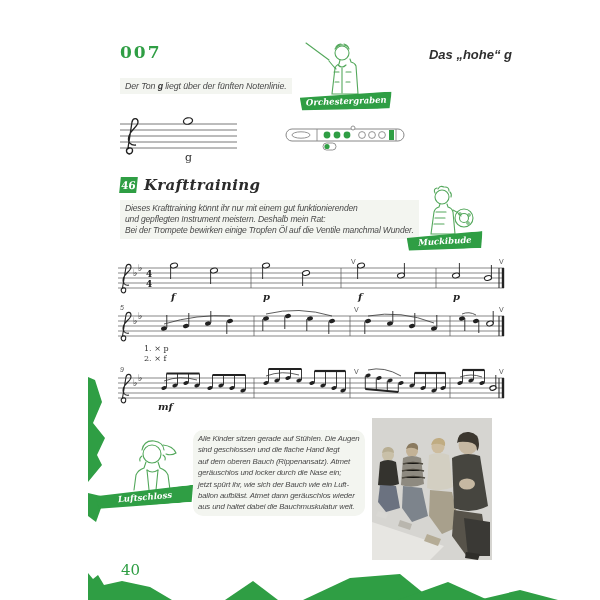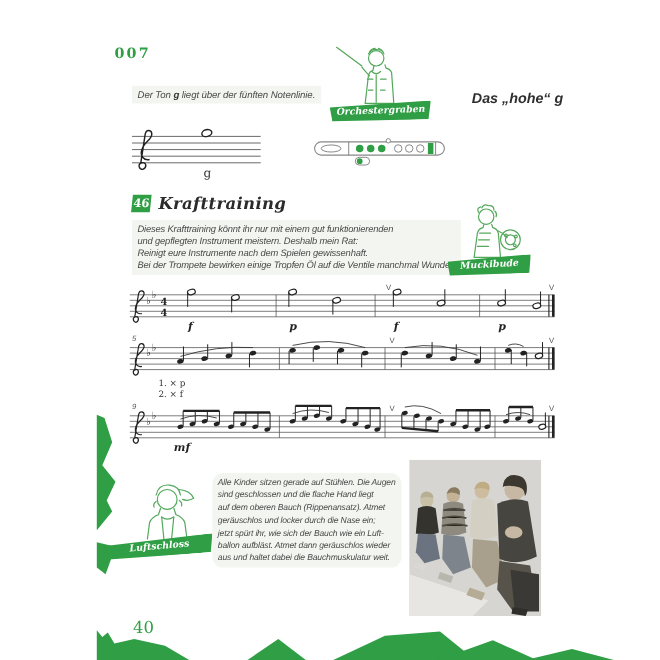--- a/index.html
+++ b/index.html
@@ -1,22 +1,22 @@
 <!DOCTYPE html>
 <html><head>
 <meta charset="utf-8">
 <style>
   html,body{margin:0;padding:0;background:#fff;}
   #page{position:relative;width:600px;height:600px;background:#ffffff;overflow:hidden;
         font-family:"Liberation Sans",sans-serif;color:#4a4a4a;}
   .abs{position:absolute;}
   
-  #lesson-number{left:104px;top:42px;font-family:"DejaVu Serif",serif;font-weight:bold;
-                 font-size:13px;letter-spacing:2px;color:#2f9e44;}
-  #page-title{right:88px;top:47px;font-weight:bold;font-style:italic;font-size:13px;color:#2e2e2e;margin-top:35px;}
+  #lesson-number{left:120px;top:42px;font-family:"DejaVu Serif",serif;font-weight:bold;
+                 font-size:17px;letter-spacing:2px;color:#2f9e44;}
+  #page-title{right:88px;top:47px;font-weight:bold;font-style:italic;font-size:13px;color:#2e2e2e;}
   
   .tint{background:#f3f5f0;font-style:italic;}
   #intro-text{left:120px;top:78px;font-size:8.8px;padding:3px 5px;white-space:nowrap;letter-spacing:-0.1px;}
   #intro-text b{color:#333;}
   .para{font-size:8.5px;line-height:11px;padding:3px 5px;letter-spacing:-0.15px;}
   #section-para{left:120px;top:200px;}
   #breath-para{left:193px;top:430px;font-size:7.8px;line-height:11.4px;border-radius:10px;}
   .para div{white-space:nowrap;}
   
   .badge{background:#2f9e44;color:#fff;font-family:"DejaVu Serif",serif;font-style:italic;
@@ -97,21 +97,20 @@
   </svg>
 
   <div class="abs" id="section-head">
     <div id="section-num">46</div>
     <div id="section-title">Krafttraining</div>
   </div>
 
   <div class="abs tint para" id="section-para">
     <div>Dieses Krafttraining könnt ihr nur mit einem gut funktionierenden</div>
     <div>und gepflegten Instrument meistern. Deshalb mein Rat:</div>
-    <div>Reinigt eure Instrumente nach dem Spielen gewissenhaft.</div>
     <div>Bei der Trompete bewirken einige Tropfen Öl auf die Ventile manchmal Wunder.</div>
   </div>
 
   <svg class="abs" style="left:416px;top:184px" width="62" height="52" viewBox="0 0 62 52">
     <g stroke="#54a85c" stroke-width="1.1" fill="none" stroke-linecap="round">
       <circle cx="26" cy="13" r="7"></circle>
       <path d="M19,9 q-2,-4 2,-5 M22,5 q2,-4 6,-2 M29,3 q4,0 4,4 M34,8 q2,2 1,5"></path>
       <path d="M24,20 l-1,3 q-4,1 -5,5 l-3,22 l24,0 l-2,-22 q-1,-4 -5,-5 l-1,-3"></path>
       <line x1="20" y1="28" x2="30" y2="28"></line>
         <line x1="19" y1="34" x2="29" y2="34"></line>

